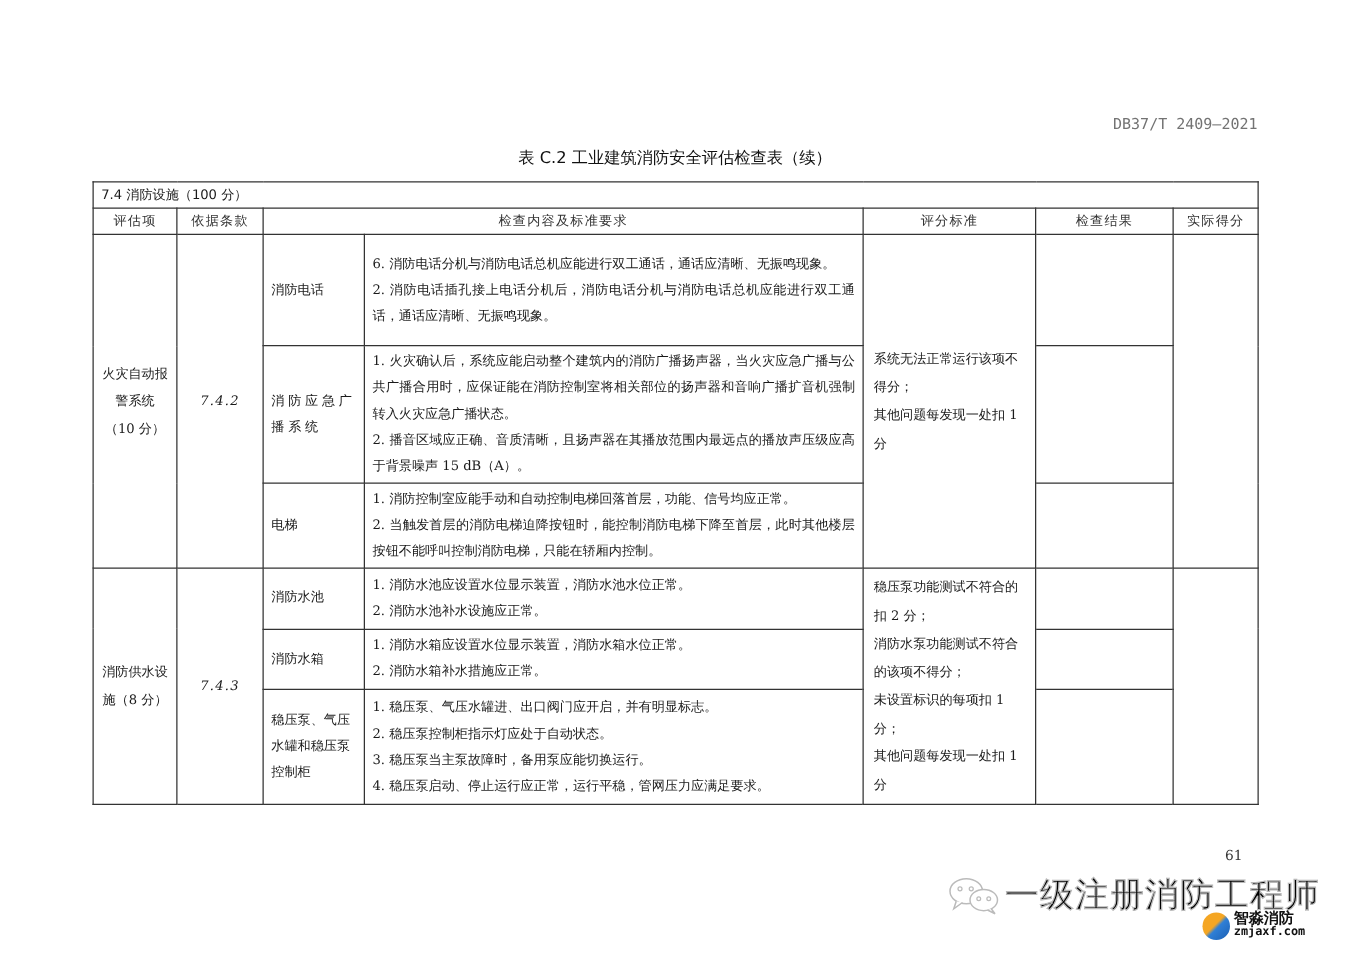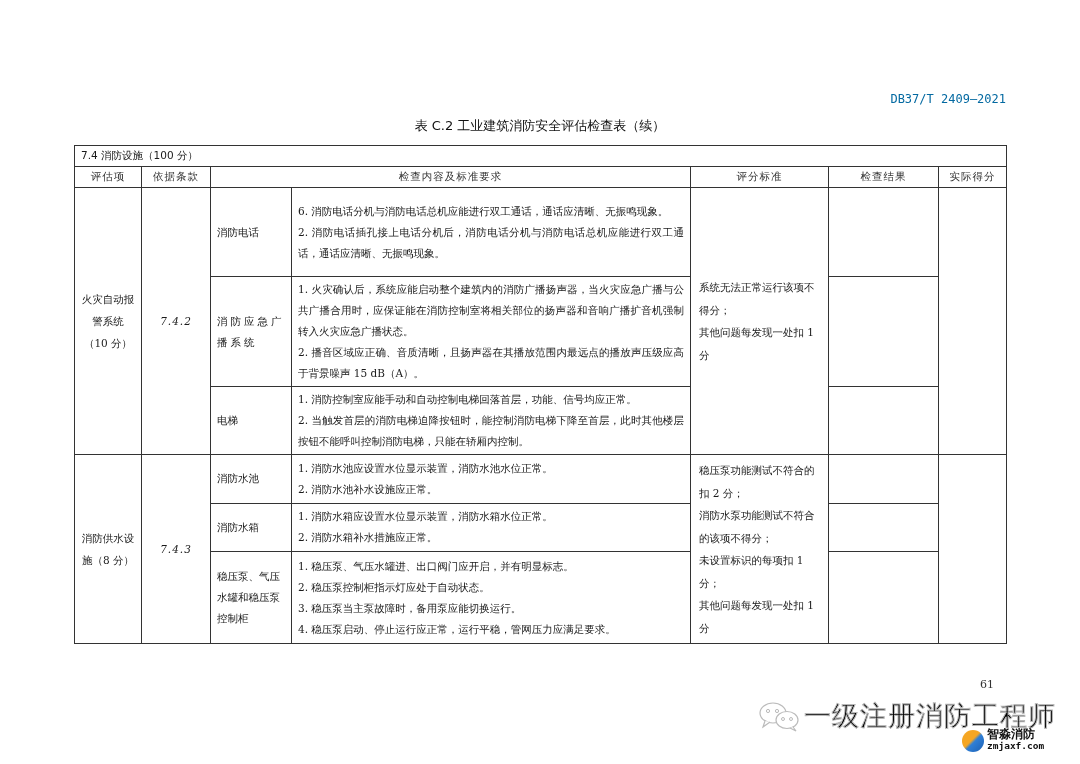--- a/index.html
+++ b/index.html
@@ -1,19 +1,19 @@
 <!DOCTYPE html>
 <html><head>
 <meta charset="utf-8">
 <style>
   * { box-sizing: border-box; margin: 0; padding: 0; }
   html, body { width: 1080px; height: 764px; background: #ffffff; overflow: hidden; }
   body { position: relative; font-family: "DejaVu Serif", "Liberation Serif", serif; color: #1a1a1a; }
 
-  .std-code { position: absolute; top: 92px; right: 74px; font-family: "DejaVu Sans Mono", "Liberation Mono", monospace; font-size: 12px; letter-spacing: 0; color: #0369a1; }
+  .std-code { position: absolute; top: 92px; right: 74px; font-family: "DejaVu Sans Mono", "Liberation Mono", monospace; font-size: 12px; letter-spacing: 0; color: #737373; }
   .title { position: absolute; top: 117px; left: 0; width: 1080px; text-align: center; font-family: "DejaVu Sans", "Liberation Sans", sans-serif; font-size: 13px; color: #111; }
 
   table.sheet { position: absolute; left: 74px; top: 145px; width: 932px; border-collapse: collapse; table-layout: fixed; font-size: 10.5px; }
   table.sheet td { border: 1.3px solid #333; vertical-align: middle; }
   .sec td { height: 21px; padding-left: 6px; font-family: "DejaVu Sans", "Liberation Sans", sans-serif; font-size: 10.5px; }
   .hdr td { height: 21px; text-align: center; color: #333; letter-spacing: 1px; }
   .c-item { text-align: center; line-height: 22px; padding: 0 6px; }
   .c-clause { text-align: center; letter-spacing: 1px; font-style: italic; }
   .c-sub { padding: 0 6px; line-height: 21px; margin-left: 16px; }
   .c-req { padding: 2px 6px; line-height: 21px; text-align: justify; }

